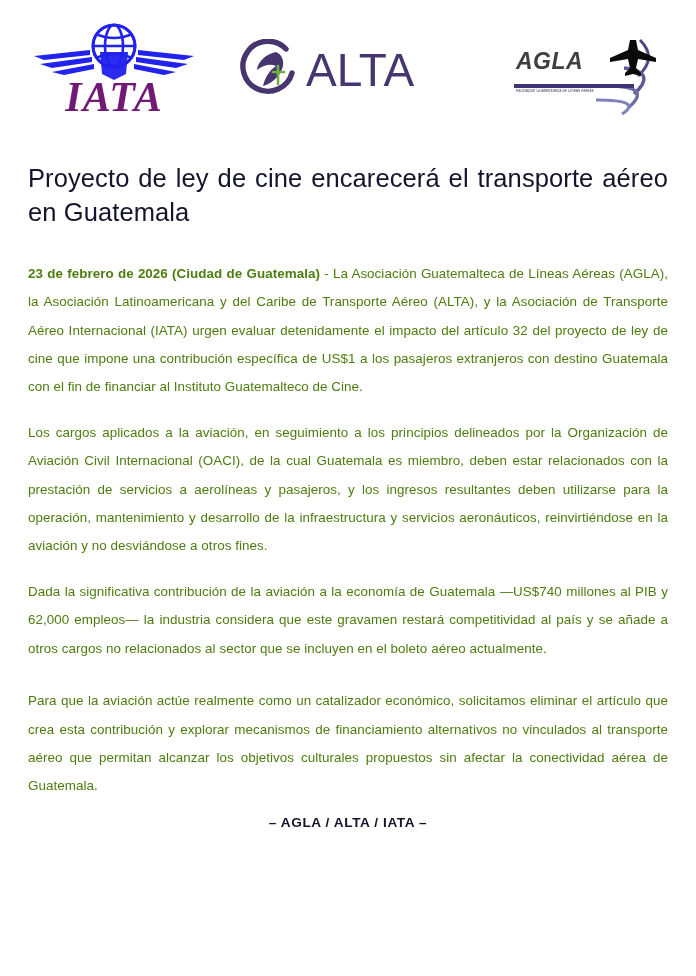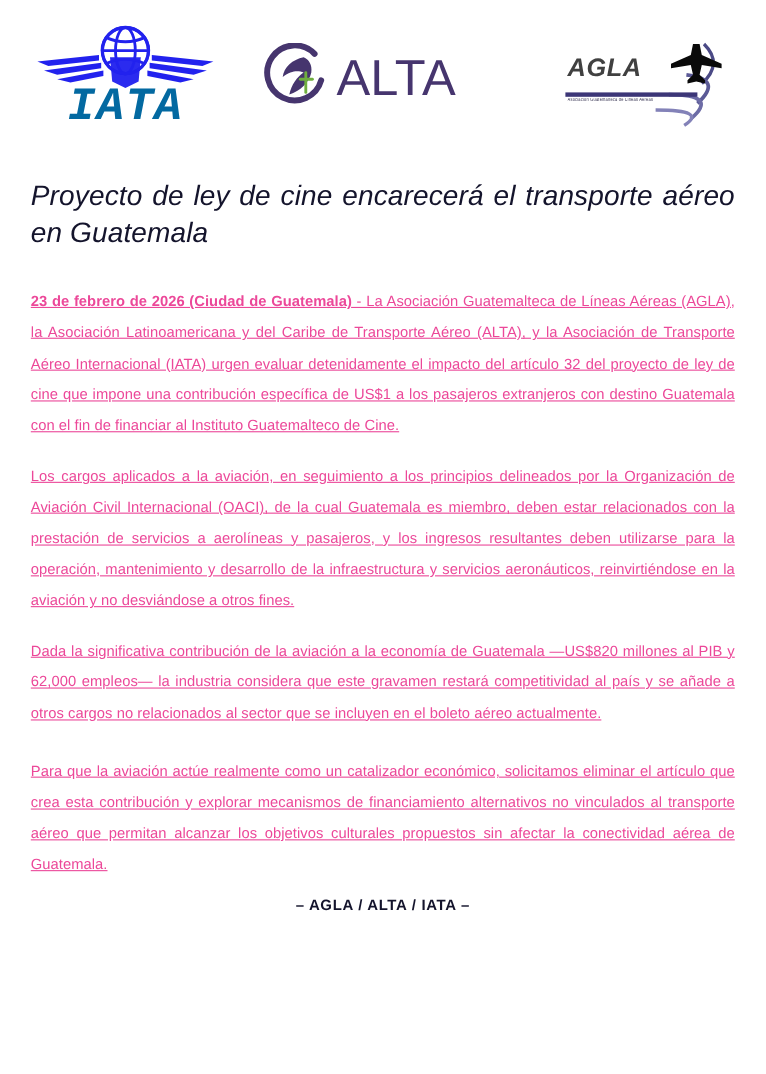--- a/index.html
+++ b/index.html
@@ -41,26 +41,26 @@
   .iata-logo {
     width: 168px;
     height: 96px;
     position: relative;
   }
   .iata-wordmark {
     position: absolute;
     left: 0; right: 0;
     bottom: 0;
     text-align: center;
-    font-family: Liberation Mono, monospace;
+    font-family: Liberation Serif, serif;
     font-weight: bold;
     font-style: italic;
     font-size: 42px;
     letter-spacing: 1px;
-    color: #0369a1;
+    color: #701a75;
     line-height: 1;
   }
 
   
   .alta-logo {
     width: 230px;
     height: 72px;
     display: flex;
     align-items: center;
     gap: 4px;
@@ -119,37 +119,35 @@
   .headline {
     margin: 22px 0 0 0;
     padding: 0 2px 0 2px;
     font-size: 25.5px;
     font-weight: normal;
     line-height: 1.33;
     color: #14142c;
     text-align: justify;
     text-align-last: left;
     letter-spacing: 0.1px;
-    font-style: italic;
   }
 
   
   .body-copy {
     margin-top: 30px;
     padding: 0 2px;
   }
   .para {
     font-size: 13.4px;
     line-height: 2.12;
     text-align: justify;
     text-align-last: left;
-    color: #ec4899;
+    color: #4d7c0f;
     margin: 0 0 17px 0;
     letter-spacing: 0.05px;
-    text-decoration: underline;
   }
   .para.last { margin-bottom: 0; margin-top: 24px; }
   .dateline {
     font-weight: bold;
   }
 
   .signature {
     margin-top: 14px;
     text-align: center;
     font-size: 13.6px;
@@ -228,21 +226,21 @@
   </div>
 
   <h1 class="headline">Proyecto de ley de cine encarecerá el transporte aéreo en Guatemala</h1>
 
   <div class="body-copy">
 
     <p class="para"><span class="dateline">23 de febrero de 2026 (Ciudad de Guatemala)</span><span> - La Asociación Guatemalteca de Líneas Aéreas (AGLA), la Asociación Latinoamericana y del Caribe de Transporte Aéreo (ALTA), y la Asociación de Transporte Aéreo Internacional (IATA) urgen evaluar detenidamente el impacto del artículo 32 del proyecto de ley de cine que impone una contribución específica de US$1 a los pasajeros extranjeros con destino Guatemala con el fin de financiar al Instituto Guatemalteco de Cine.</span></p>
 
     <p class="para">Los cargos aplicados a la aviación, en seguimiento a los principios delineados por la Organización de Aviación Civil Internacional (OACI), de la cual Guatemala es miembro, deben estar relacionados con la prestación de servicios a aerolíneas y pasajeros, y los ingresos resultantes deben utilizarse para la operación, mantenimiento y desarrollo de la infraestructura y servicios aeronáuticos, reinvirtiéndose en la aviación y no desviándose a otros fines.</p>
 
-    <p class="para">Dada la significativa contribución de la aviación a la economía de Guatemala —US$820 millones al PIB y 62,000 empleos— la industria considera que este gravamen restará competitividad al país y se añade a otros cargos no relacionados al sector que se incluyen en el boleto aéreo actualmente.</p>
+    <p class="para">Dada la significativa contribución de la aviación a la economía de Guatemala —US$740 millones al PIB y 62,000 empleos— la industria considera que este gravamen restará competitividad al país y se añade a otros cargos no relacionados al sector que se incluyen en el boleto aéreo actualmente.</p>
 
     <p class="para last">Para que la aviación actúe realmente como un catalizador económico, solicitamos eliminar el artículo que crea esta contribución y explorar mecanismos de financiamiento alternativos no vinculados al transporte aéreo que permitan alcanzar los objetivos culturales propuestos sin afectar la conectividad aérea de Guatemala.</p>
 
     <div class="signature">– AGLA / ALTA / IATA –</div>
 
   </div>
 
 </div>
 
 </body></html>

